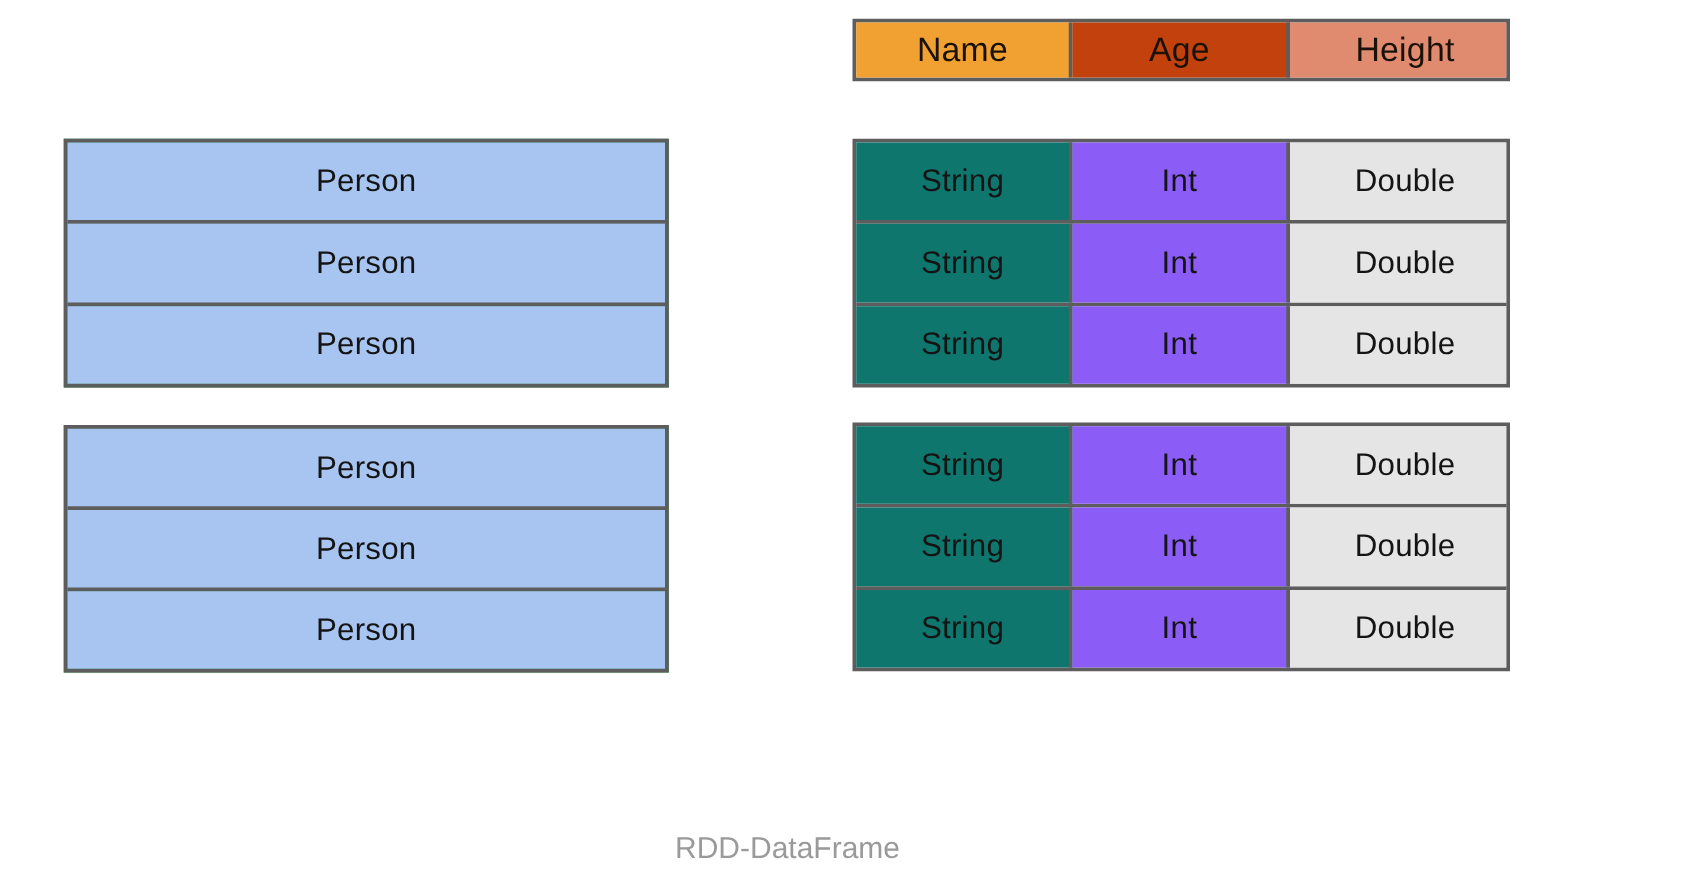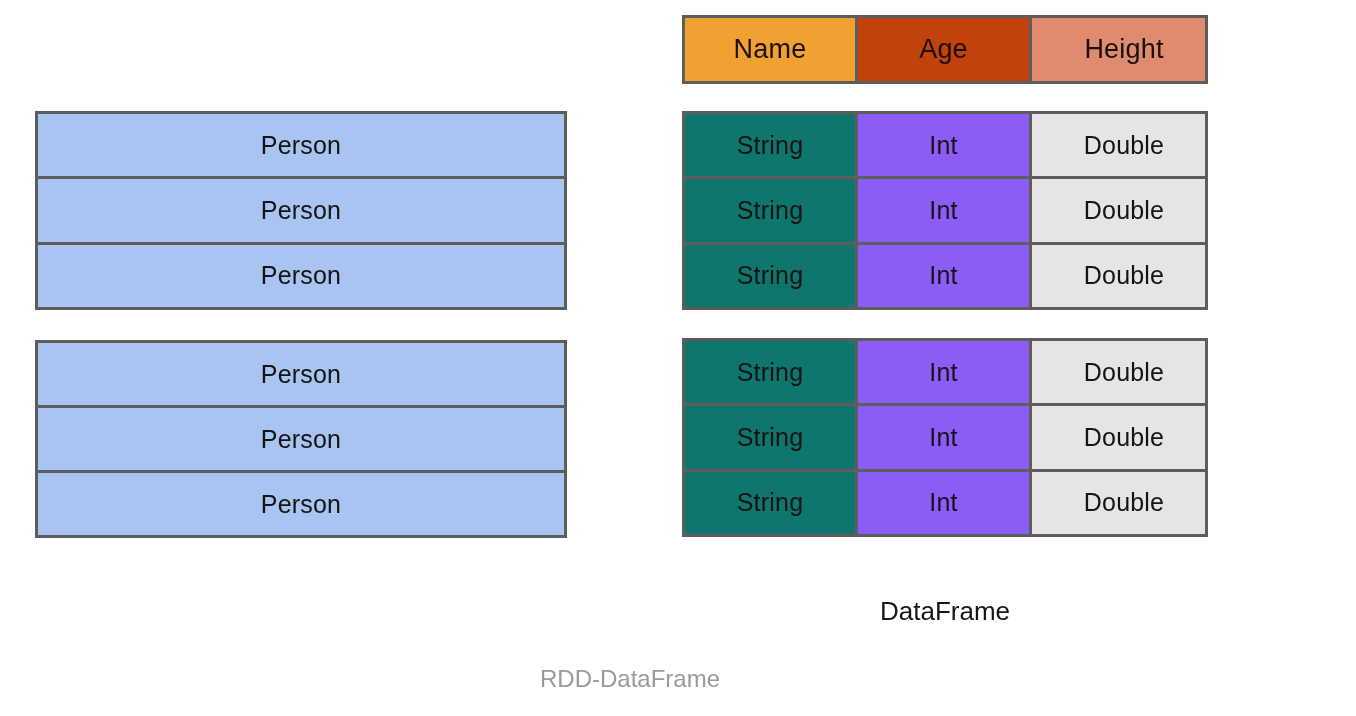--- a/index.html
+++ b/index.html
@@ -21,22 +21,22 @@
     position: absolute;
     left: 0;
     top: 0;
     width: 1356px;
     height: 716px;
   }
 
   
   .rdd-group {
     position: absolute;
-    left: 35px;
-    width: 532px;
+    left: 51px;
+    width: 484px;
     border: 3px solid #5d5d5d;
     box-sizing: border-box;
     background: #15803d;
     display: flex;
     flex-direction: column;
   }
   #rdd-group-1 { top: 111px; height: 199px; }
   #rdd-group-2 { top: 340px; height: 198px; }
 
   .rdd-row {
@@ -60,21 +60,21 @@
   
   .df-block {
     position: absolute;
     left: 682px;
     width: 526px;
     border: 3px solid #5d5d5d;
     box-sizing: border-box;
     display: flex;
     flex-direction: column;
   }
-  #df-header { top: 15px; height: 69px; }
+  #df-header { top: 15px; height: 50px; }
   #df-group-1 { top: 111px; height: 199px; }
   #df-group-2 { top: 338px; height: 199px; }
 
   .df-row {
     flex: 1 1 0;
     display: flex;
     flex-direction: row;
     border-bottom: 3px solid #5d5d5d;
     box-sizing: border-box;
   }
@@ -248,16 +248,15 @@
       </div>
       <div class="df-cell col-1 body-1">
         <span class="cell-text">Int</span>
       </div>
       <div class="df-cell col-2 body-2">
         <span class="cell-text">Double</span>
       </div>
     </div>
   </div>
 
-  <div class="side-label" id="label-df">DataFrame</div>
   <div id="figure-caption">RDD-DataFrame</div>
 
 </div>
 
 </body></html>

